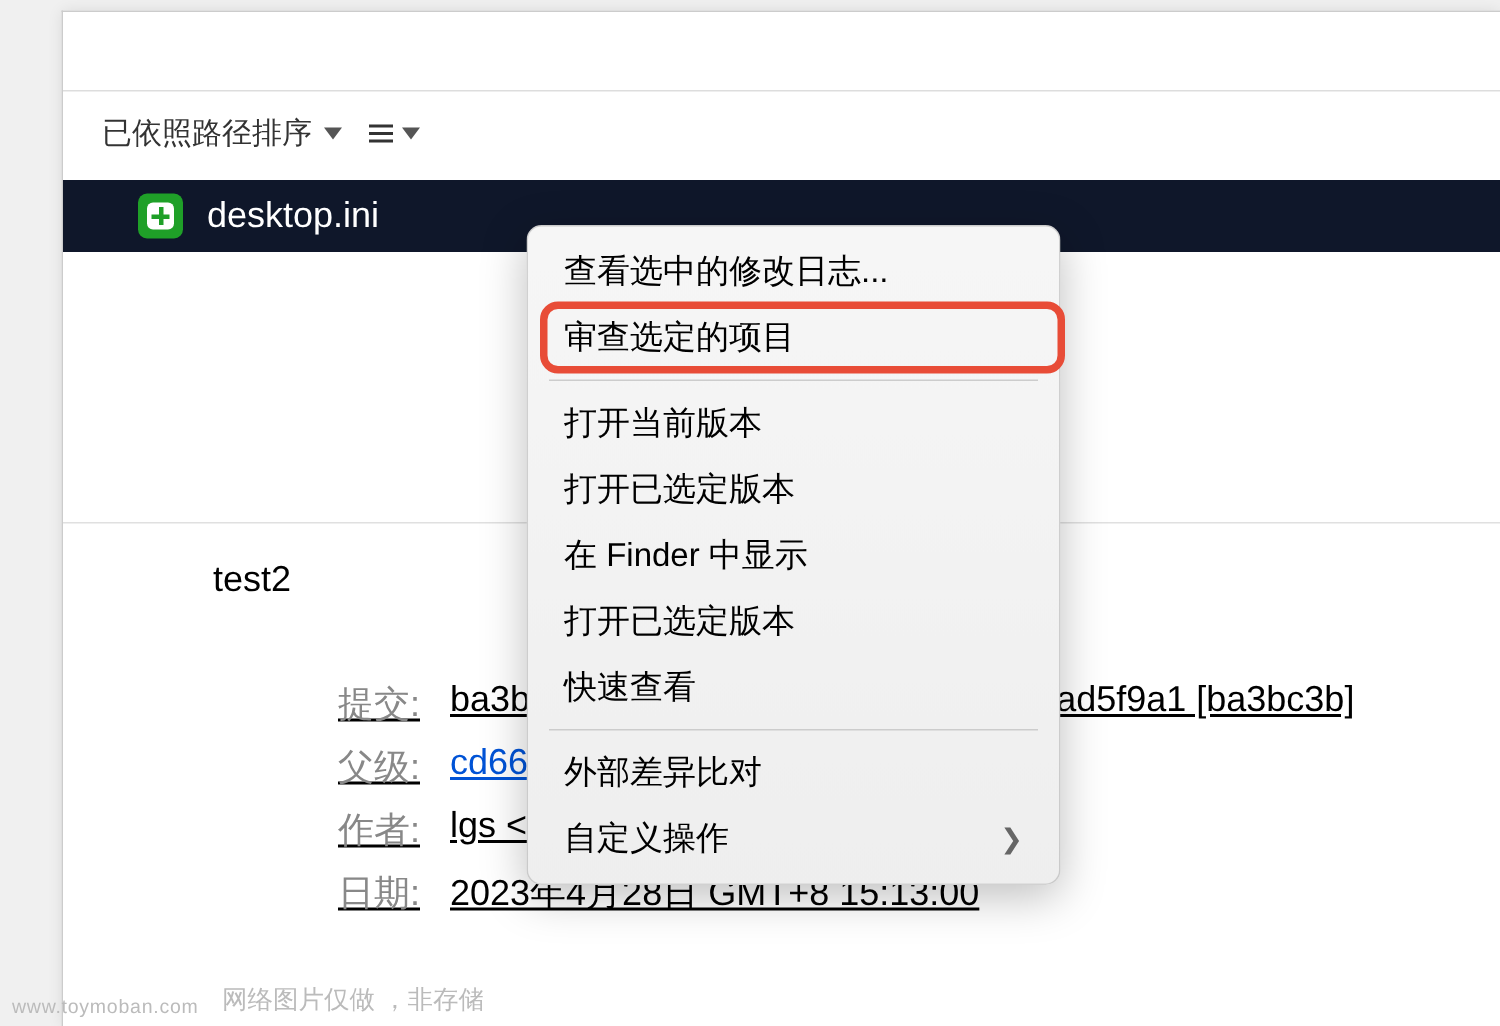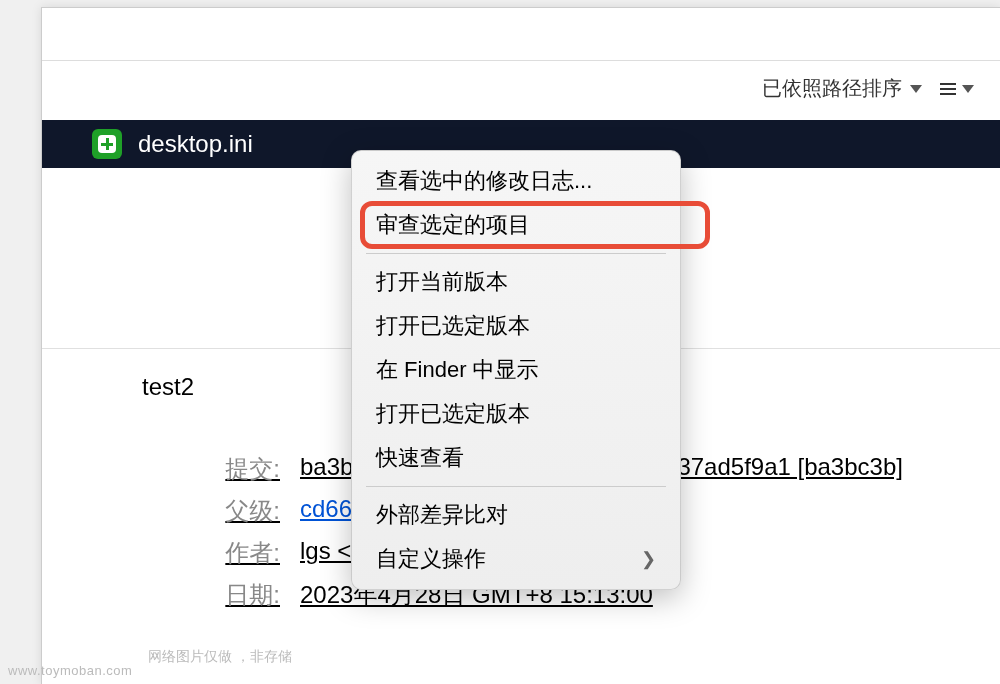--- a/index.html
+++ b/index.html
@@ -30,21 +30,20 @@
     .toolbar {
       height: 53px;
       border-bottom: 1px solid #ddd;
     }
     .sort-bar {
       display: flex;
       align-items: center;
       gap: 18px;
       padding: 14px 26px 18px;
       font-size: 20px;
-      justify-content: flex-end;
     }
     .sort-dropdown {
       display: flex;
       align-items: center;
       gap: 6px;
       cursor: pointer;
       color: #333;
     }
     .view-dropdown {
       display: flex;
@@ -145,21 +144,21 @@
       color: #000;
     }
     .meta-value a {
       color: #0053d6;
       text-decoration: underline;
     }
     .context-menu {
       position: absolute;
       top: 150px;
       left: 351px;
-      width: 330px;
+      width: 356px;
       background: linear-gradient(to bottom, #f6f6f6 0%, #eeeeee 100%);
       border: 1px solid rgba(0,0,0,0.15);
       border-radius: 10px;
       box-shadow: 0 8px 30px rgba(0,0,0,0.25);
       padding: 8px 0;
       font-size: 22px;
     }
     .menu-item {
       padding: 7px 24px;
       display: flex;
@@ -194,23 +193,23 @@
     .watermark {
       position: absolute;
       bottom: 6px;
       left: 8px;
       font-size: 13px;
       color: #bbb;
       letter-spacing: 0.5px;
     }
     .watermark-mid {
       position: absolute;
-      bottom: 18px;
+      bottom: 6px;
       left: 148px;
-      font-size: 14px;
+      font-size: 17px;
       color: #bbb;
     }
   </style>
 </head>
 <body>
 
 <div class="window">
   <div class="toolbar"></div>
 
   <div class="sort-bar">

